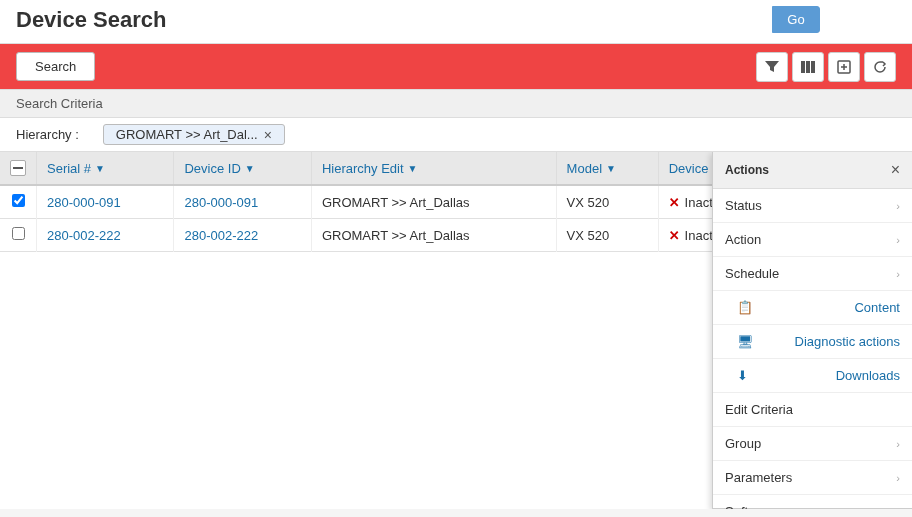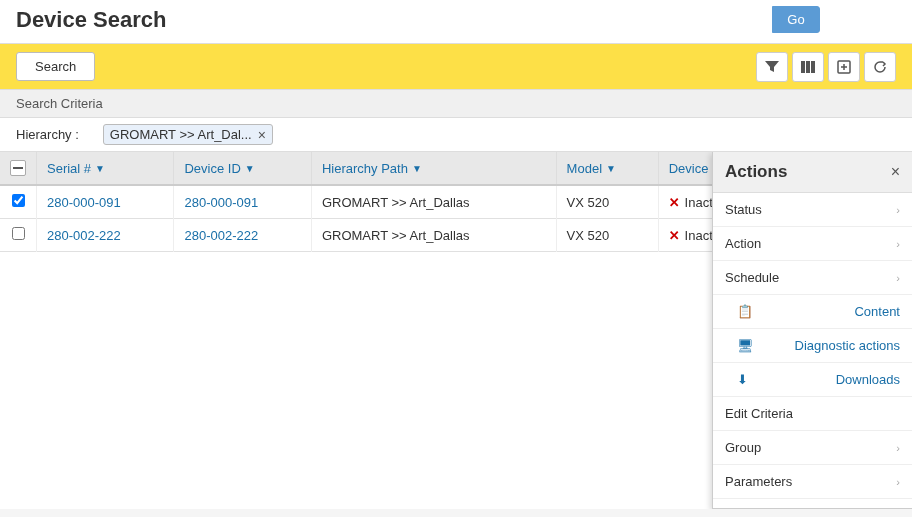--- a/index.html
+++ b/index.html
@@ -43,21 +43,21 @@
       border-radius: 0 3px 3px 0;
       font-size: 13px;
       cursor: pointer;
     }
 
     
     .toolbar {
       display: flex;
       align-items: center;
       justify-content: space-between;
-      background: #fde047;
+      background: #ef4444;
       padding: 8px 16px;
       border-bottom: 1px solid #ddd;
       height: 46px;
     }
     .search-button {
       padding: 6px 18px;
       background: #fff;
       border: 1px solid #bbb;
       border-radius: 3px;
       font-size: 13px;
@@ -100,21 +100,21 @@
       gap: 24px;
       font-size: 13px;
     }
     .filter-label { color: #333; font-weight: normal; }
     .filter-tag {
       display: flex;
       align-items: center;
       background: #e8f0fa;
       border: 1px solid #bbb;
       border-radius: 3px;
-      padding: 2px 6px;
+      padding: 2px 12px;
       gap: 6px;
       color: #333;
     }
     .filter-tag-close {
       cursor: pointer;
       color: #555;
       font-size: 14px;
       line-height: 1;
     }
 
@@ -200,21 +200,21 @@
     }
     .actions-header {
       display: flex;
       align-items: center;
       justify-content: space-between;
       padding: 10px 12px;
       background: #f0f0f0;
       border-bottom: 1px solid #ddd;
     }
     .actions-title {
-      font-size: 17px;
+      font-size: 12px;
       font-weight: bold;
       color: #333;
     }
     .actions-close {
       cursor: pointer;
       color: #555;
       font-size: 16px;
       line-height: 1;
     }
     .actions-item {
@@ -314,21 +314,21 @@
           </div>
         </th>
         <th>
           <div class="th-inner">
             <span>Device ID</span>
             <span class="filter-icon">▼</span>
           </div>
         </th>
         <th>
           <div class="th-inner">
-            <span>Hierarchy Path</span>
+            <span>Hierarchy Edit</span>
             <span class="filter-icon">▼</span>
           </div>
         </th>
         <th>
           <div class="th-inner">
             <span>Model</span>
             <span class="filter-icon">▼</span>
           </div>
         </th>
         <th>

